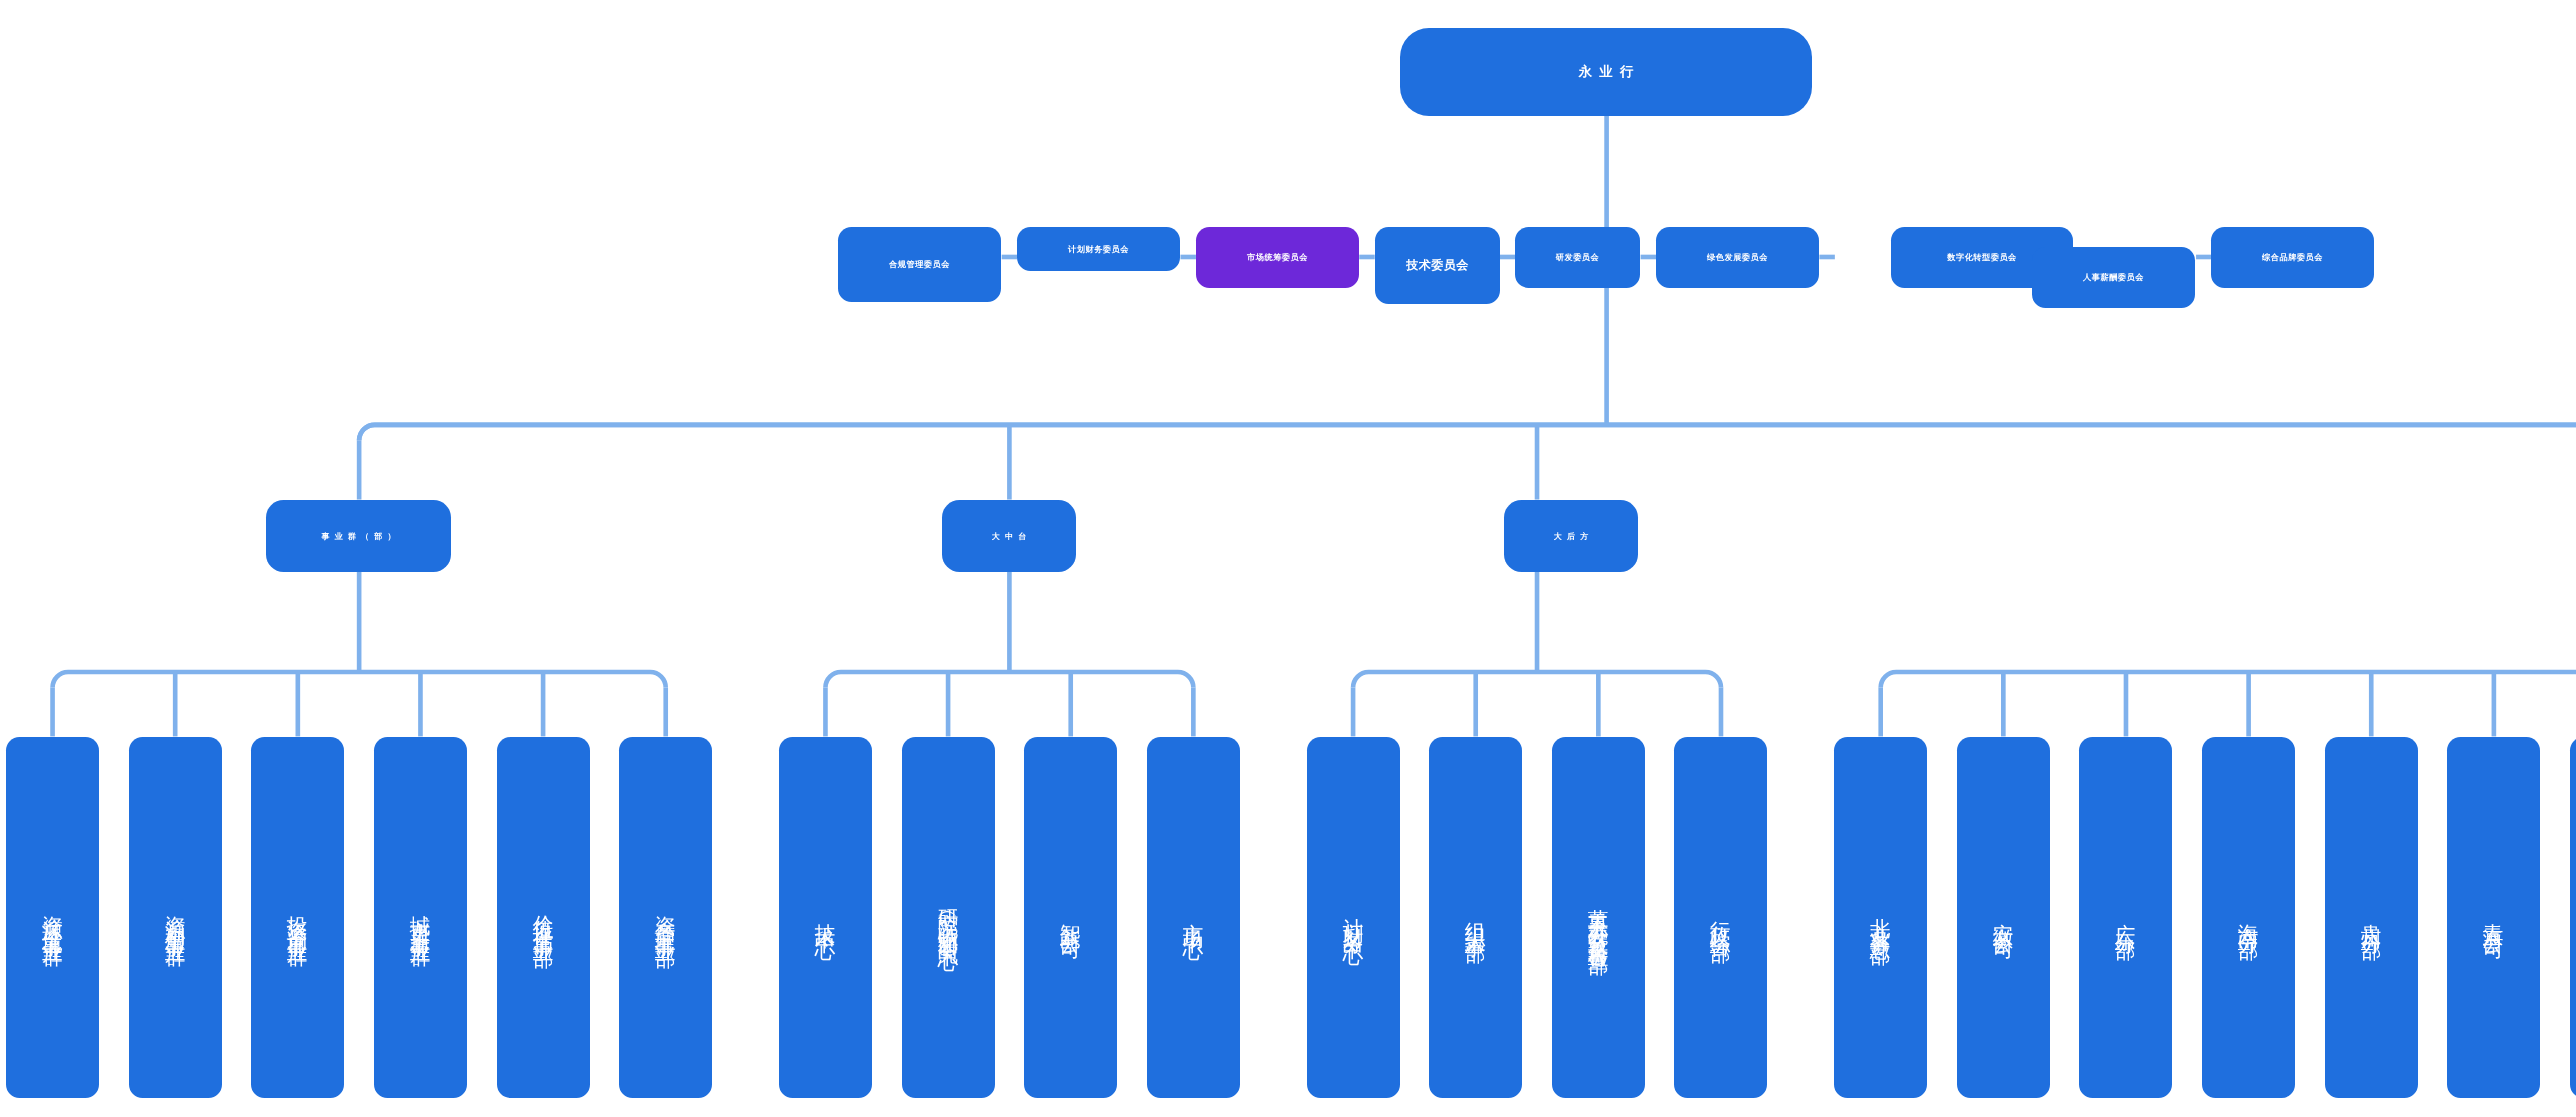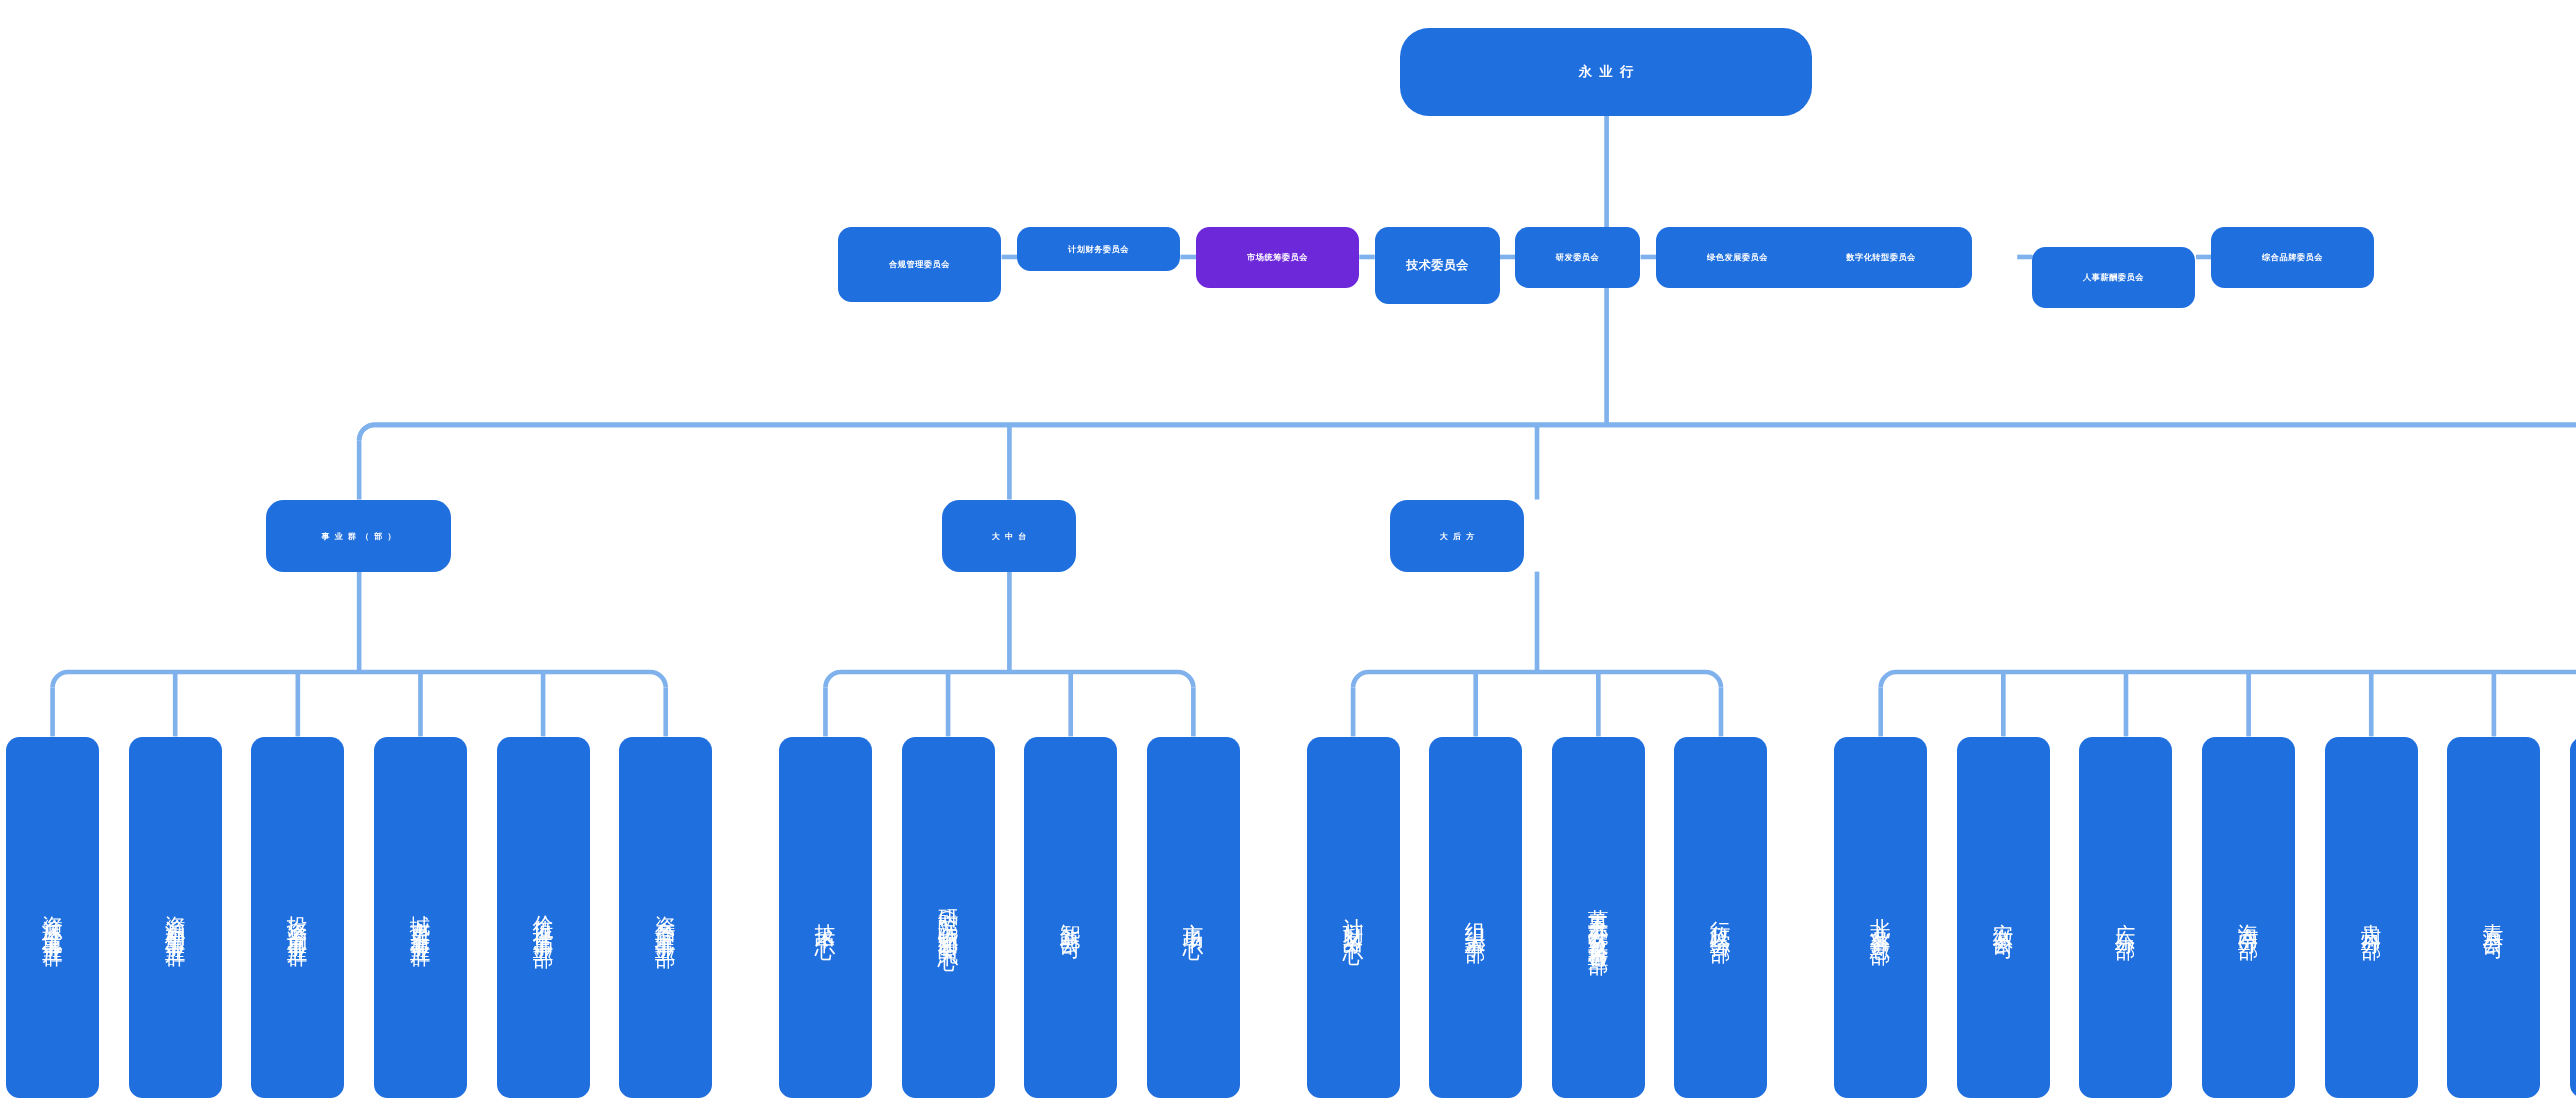--- a/index.html
+++ b/index.html
@@ -115,26 +115,26 @@
       <path d="M 7458 1335 L 7458 1430" fill="none" stroke="#7FB1EC" stroke-width="9" stroke-linecap="butt"></path>
     </svg>
   <div id="nodes">
       <div class="node root" style="left: 1400px; top: 28px; width: 412px; height: 88px; background: rgb(31, 111, 222); color: rgb(255, 255, 255); font-size: 13.4px;">永业行</div>
       <div class="node committee" style="left: 838px; top: 227px; width: 163px; height: 75px; background: rgb(31, 111, 222); color: rgb(255, 255, 255); font-size: 8.2px;">合规管理委员会</div>
       <div class="node committee" style="left: 1017px; top: 227px; width: 163px; height: 44px; background: rgb(31, 111, 222); color: rgb(255, 255, 255); font-size: 8.2px;">计划财务委员会</div>
       <div class="node committee" style="left: 1196px; top: 227px; width: 163px; height: 61px; background: #6d28d9; color: rgb(255, 255, 255); font-size: 8.2px;">市场统筹委员会</div>
       <div class="node committee" style="left: 1375px; top: 227px; width: 125px; height: 77px; background: rgb(31, 111, 222); color: rgb(255, 255, 255); font-size: 12px;">技术委员会</div>
       <div class="node committee" style="left: 1515px; top: 227px; width: 125px; height: 61px; background: rgb(31, 111, 222); color: rgb(255, 255, 255); font-size: 8.2px;">研发委员会</div>
       <div class="node committee" style="left: 1656px; top: 227px; width: 163px; height: 61px; background: rgb(31, 111, 222); color: rgb(255, 255, 255); font-size: 8.2px;">绿色发展委员会</div>
-      <div class="node committee" style="left: 1790px; top: 227px; width: 182px; height: 61px; background: rgb(31, 111, 222); color: rgb(255, 255, 255); font-size: 8.2px; text-align: right;">数字化转型委员会</div>
+      <div class="node committee" style="left: 1891px; top: 227px; width: 182px; height: 61px; background: rgb(31, 111, 222); color: rgb(255, 255, 255); font-size: 8.2px; text-align: right;">数字化转型委员会</div>
       <div class="node committee" style="left: 2032px; top: 227px; width: 163px; height: 61px; background: rgb(31, 111, 222); color: rgb(255, 255, 255); font-size: 8.2px; margin-top: 20px;">人事薪酬委员会</div>
       <div class="node committee" style="left: 2211px; top: 227px; width: 163px; height: 61px; background: rgb(31, 111, 222); color: rgb(255, 255, 255); font-size: 8.2px;">综合品牌委员会</div>
       <div class="node group" style="left: 266px; top: 500px; width: 185px; height: 72px; background: rgb(31, 111, 222); color: rgb(255, 255, 255); font-size: 8px;">事业群（部）</div>
       <div class="node group" style="left: 942px; top: 500px; width: 134px; height: 72px; background: rgb(31, 111, 222); color: rgb(255, 255, 255); font-size: 8px;">大中台</div>
-      <div class="node group" style="left: 1390px; top: 500px; width: 134px; height: 72px; background: rgb(31, 111, 222); color: rgb(255, 255, 255); font-size: 8px;">大后方</div>
+      <div class="node group" style="left: 1504px; top: 500px; width: 134px; height: 72px; background: rgb(31, 111, 222); color: rgb(255, 255, 255); font-size: 8px;">大后方</div>
       <div class="node leaf" style="left: 6.2px; top: 737px; width: 93px; height: 361px; background: rgb(31, 111, 222); color: rgb(255, 255, 255);">资源环境事业群</div>
       <div class="node leaf" style="left: 129px; top: 737px; width: 93px; height: 361px; background: rgb(31, 111, 222); color: rgb(255, 255, 255);">资源利用事业群</div>
       <div class="node leaf" style="left: 251px; top: 737px; width: 93px; height: 361px; background: rgb(31, 111, 222); color: rgb(255, 255, 255);">投资咨询事业群</div>
       <div class="node leaf" style="left: 374px; top: 737px; width: 93px; height: 361px; background: rgb(31, 111, 222); color: rgb(255, 255, 255);">城市更新事业群</div>
       <div class="node leaf" style="left: 497px; top: 737px; width: 93px; height: 361px; background: rgb(31, 111, 222); color: rgb(255, 255, 255);">价值评估事业部</div>
       <div class="node leaf" style="left: 619px; top: 737px; width: 93px; height: 361px; background: rgb(31, 111, 222); color: rgb(255, 255, 255);">资产管理事业部</div>
       <div class="node leaf" style="left: 779px; top: 737px; width: 93px; height: 361px; background: rgb(31, 111, 222); color: rgb(255, 255, 255);">技术中心</div>
       <div class="node leaf two-col" style="left: 902px; top: 737px; width: 93px; height: 361px; background: rgb(31, 111, 222); color: rgb(255, 255, 255);">研究院（碳中和研究中心）</div>
       <div class="node leaf" style="left: 1024px; top: 737px; width: 93px; height: 361px; background: rgb(31, 111, 222); color: rgb(255, 255, 255);">智能公司</div>
       <div class="node leaf" style="left: 1147px; top: 737px; width: 93px; height: 361px; background: rgb(31, 111, 222); color: rgb(255, 255, 255);">市场中心</div>

